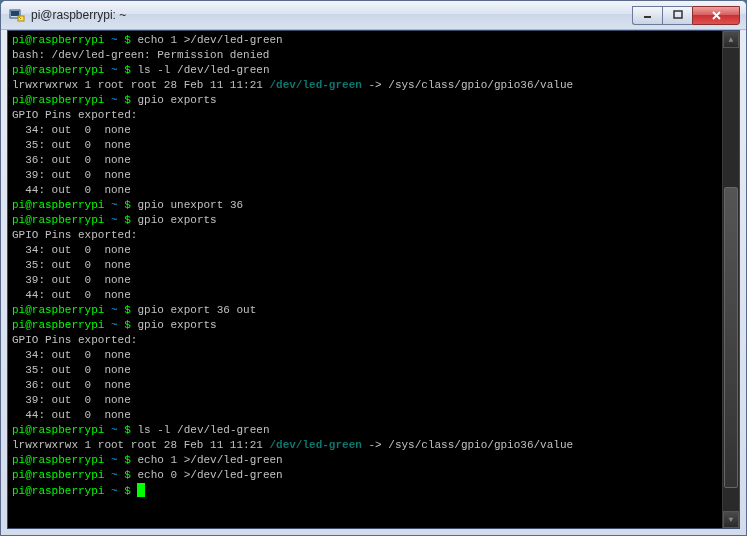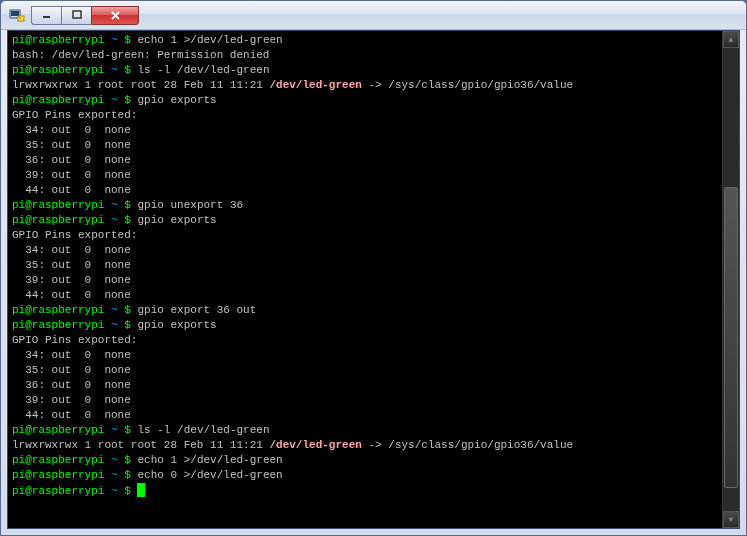--- a/index.html
+++ b/index.html
@@ -79,21 +79,21 @@
     white-space: pre;
     font-family: "Consolas", "Courier New", monospace;
     font-size: 11px;
     height: 100%;
     overflow-y: auto;
   }
   .p-user { color: #00ff00; }
   .p-tilde { color: #00aaff; }
   .p-dollar { color: #00ff00; }
   .cmd { color: #c0c0c0; }
-  .link { color: #fca5a5; font-weight: bold; margin-top: 17px; }
+  .link { color: #0f766e; font-weight: bold; margin-top: 17px; }
   .cursor {
     display: inline-block;
     width: 8px; height: 14px;
     background: #00ff00;
     vertical-align: text-bottom;
   }
   .scrollbar {
     position: absolute;
     right: 0; top: 0; bottom: 0;
     width: 17px;
@@ -122,20 +122,21 @@
 <div class="window">
   <div class="titlebar">
     <div class="app-icon">
       <svg width="16" height="16" viewBox="0 0 16 16">
         <rect x="1" y="3" width="10" height="8" fill="#cde" stroke="#357" stroke-width="1"></rect>
         <rect x="2" y="4" width="8" height="5" fill="#246"></rect>
         <rect x="9" y="9" width="6" height="5" fill="#fd6" stroke="#a80" stroke-width="1"></rect>
         <line x1="10" y1="10" x2="12" y2="12" stroke="#a80" stroke-width="1"></line>
       </svg>
     </div>
+    <div class="title-text">pi@raspberrypi: ~</div>
     <div class="win-controls">
       <div class="win-btn win-min">
         <svg width="10" height="10">
             <line x1="1" y1="7" x2="8" y2="7" stroke="#333" stroke-width="2"></line>
           </svg>
       </div>
       <div class="win-btn win-max">
         <svg width="10" height="10">
             <rect x="1" y="1" width="8" height="7" fill="none" stroke="#333" stroke-width="1.5"></rect>
           </svg>

